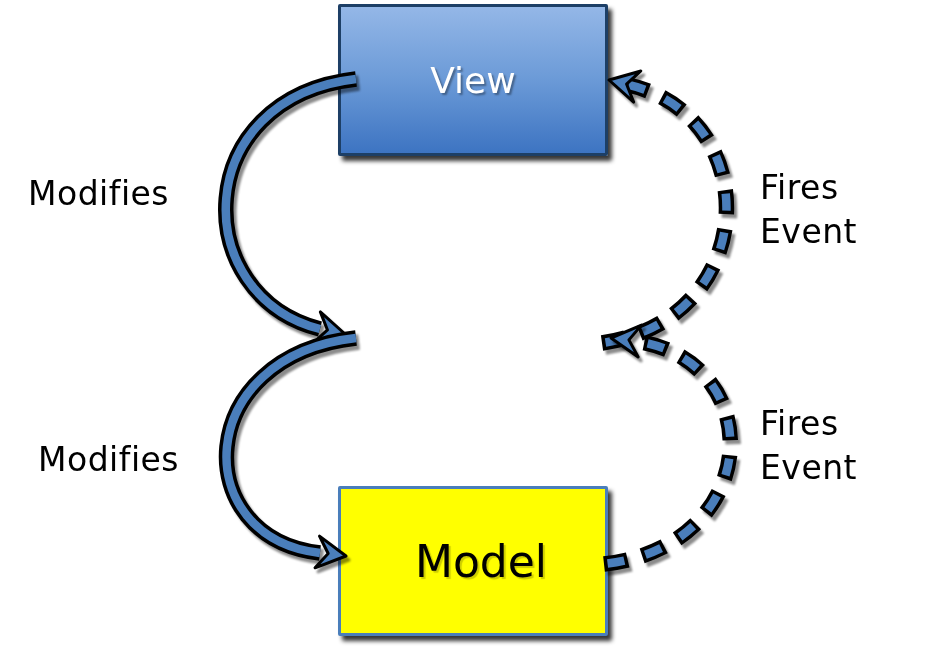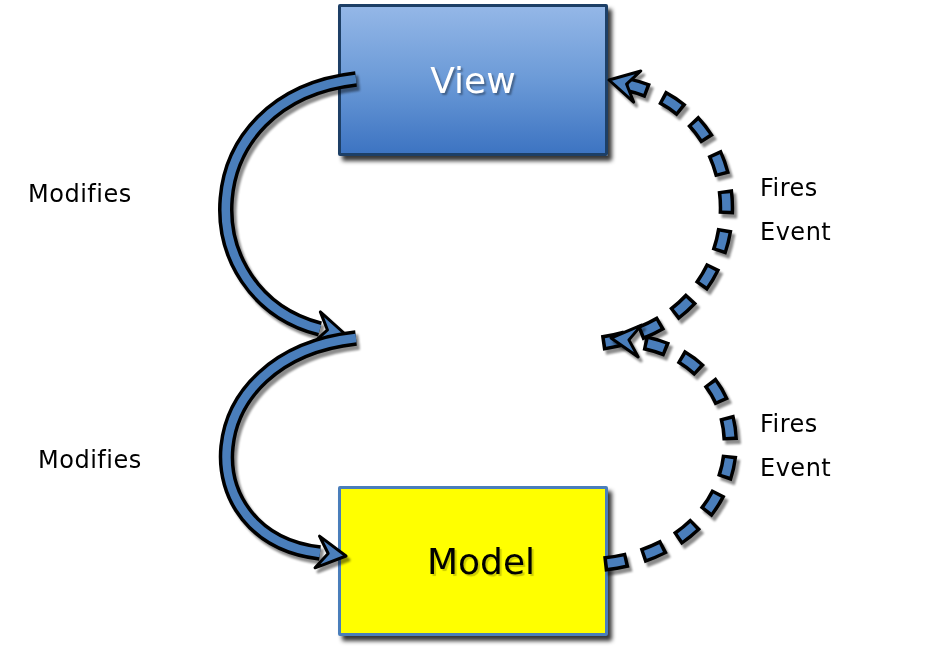--- a/index.html
+++ b/index.html
@@ -48,28 +48,28 @@
     text-shadow: 2px 2px 2px rgba(0,0,0,0.35);
   }
   .box-model {
     left: 338px; top: 486px;
     width: 264px; height: 144px;
     border: 3px solid #4a7ebb;
     background: #ffff00;
   }
   .box-model .box-label {
     color: #000000;
-    font-size: 36px;
+    font-size: 44px;
     text-shadow: 2px 2px 1px rgba(0,0,0,0.2);
     margin-left: 16px;
   }
   .edge-label {
     position: absolute;
     color: #000000;
-    font-size: 24px;
+    font-size: 33px;
     letter-spacing: 0.5px;
     line-height: 44px;
     white-space: nowrap;
   }
   .lbl-modifies-top    { left: 28px;  top: 172px; }
   .lbl-modifies-bottom { left: 38px;  top: 438px; }
   .lbl-fires-top       { left: 760px; top: 166px; }
   .lbl-fires-bottom    { left: 760px; top: 402px; }
 
   svg.arrows {

